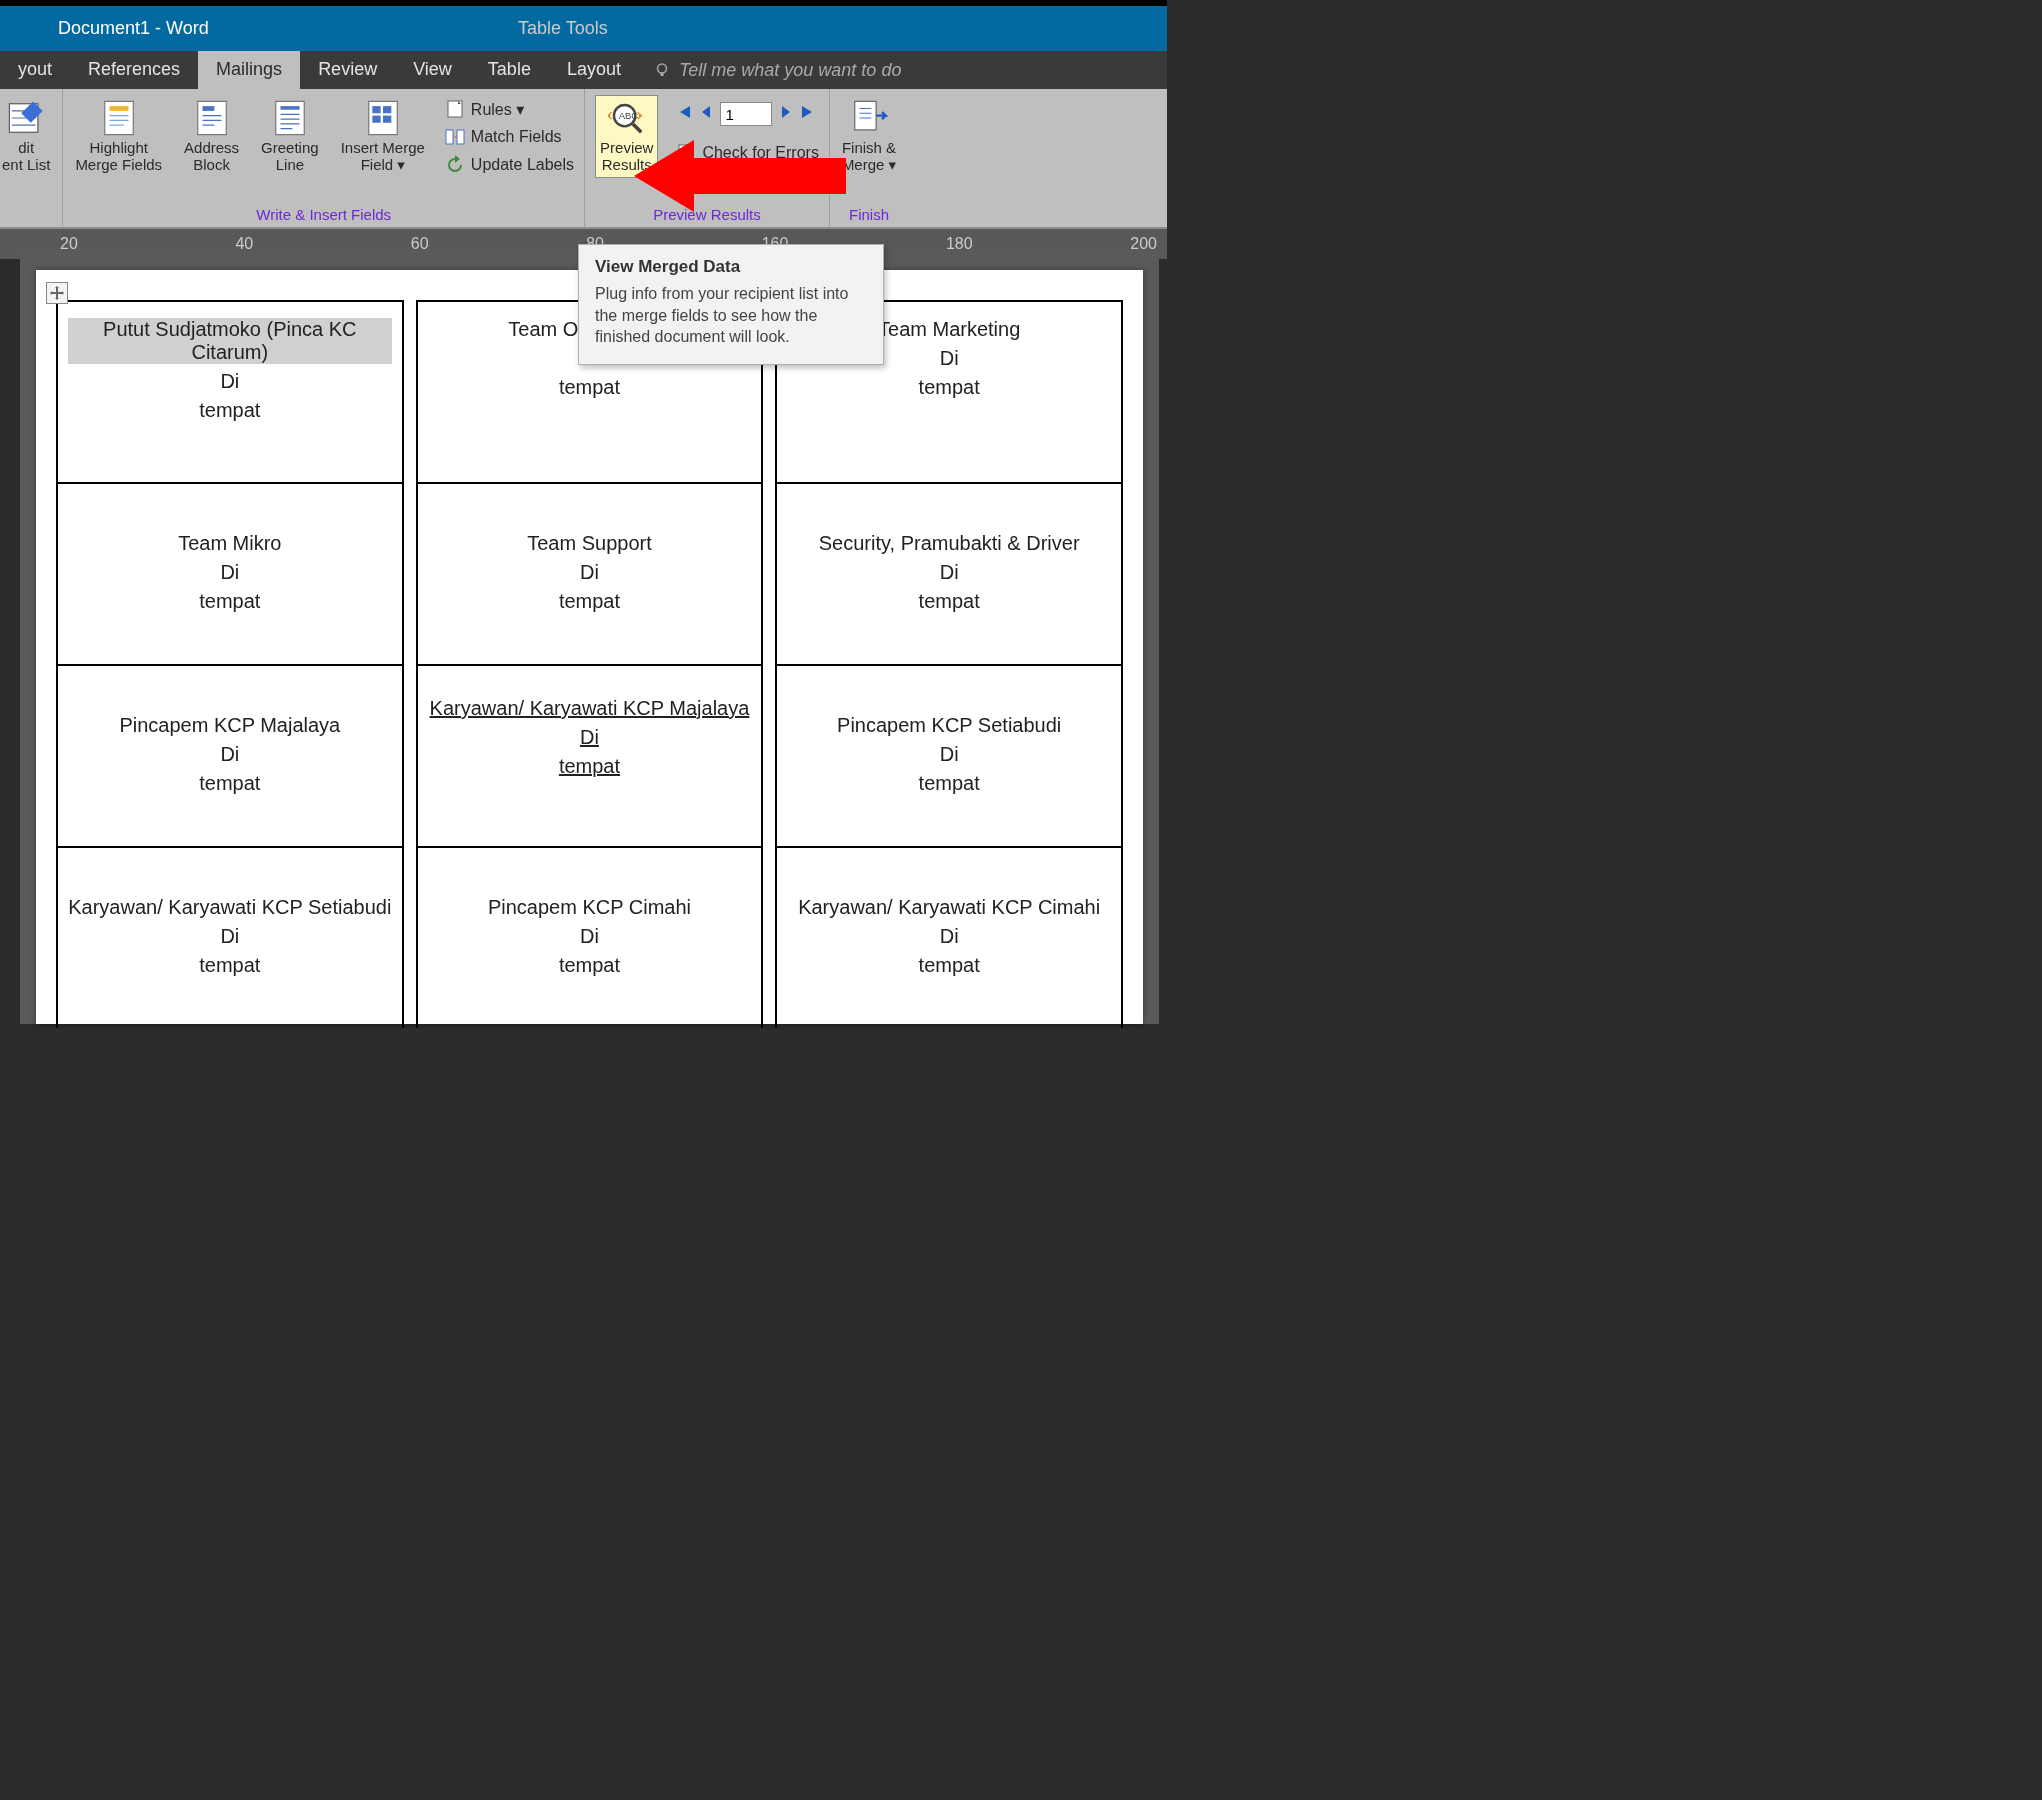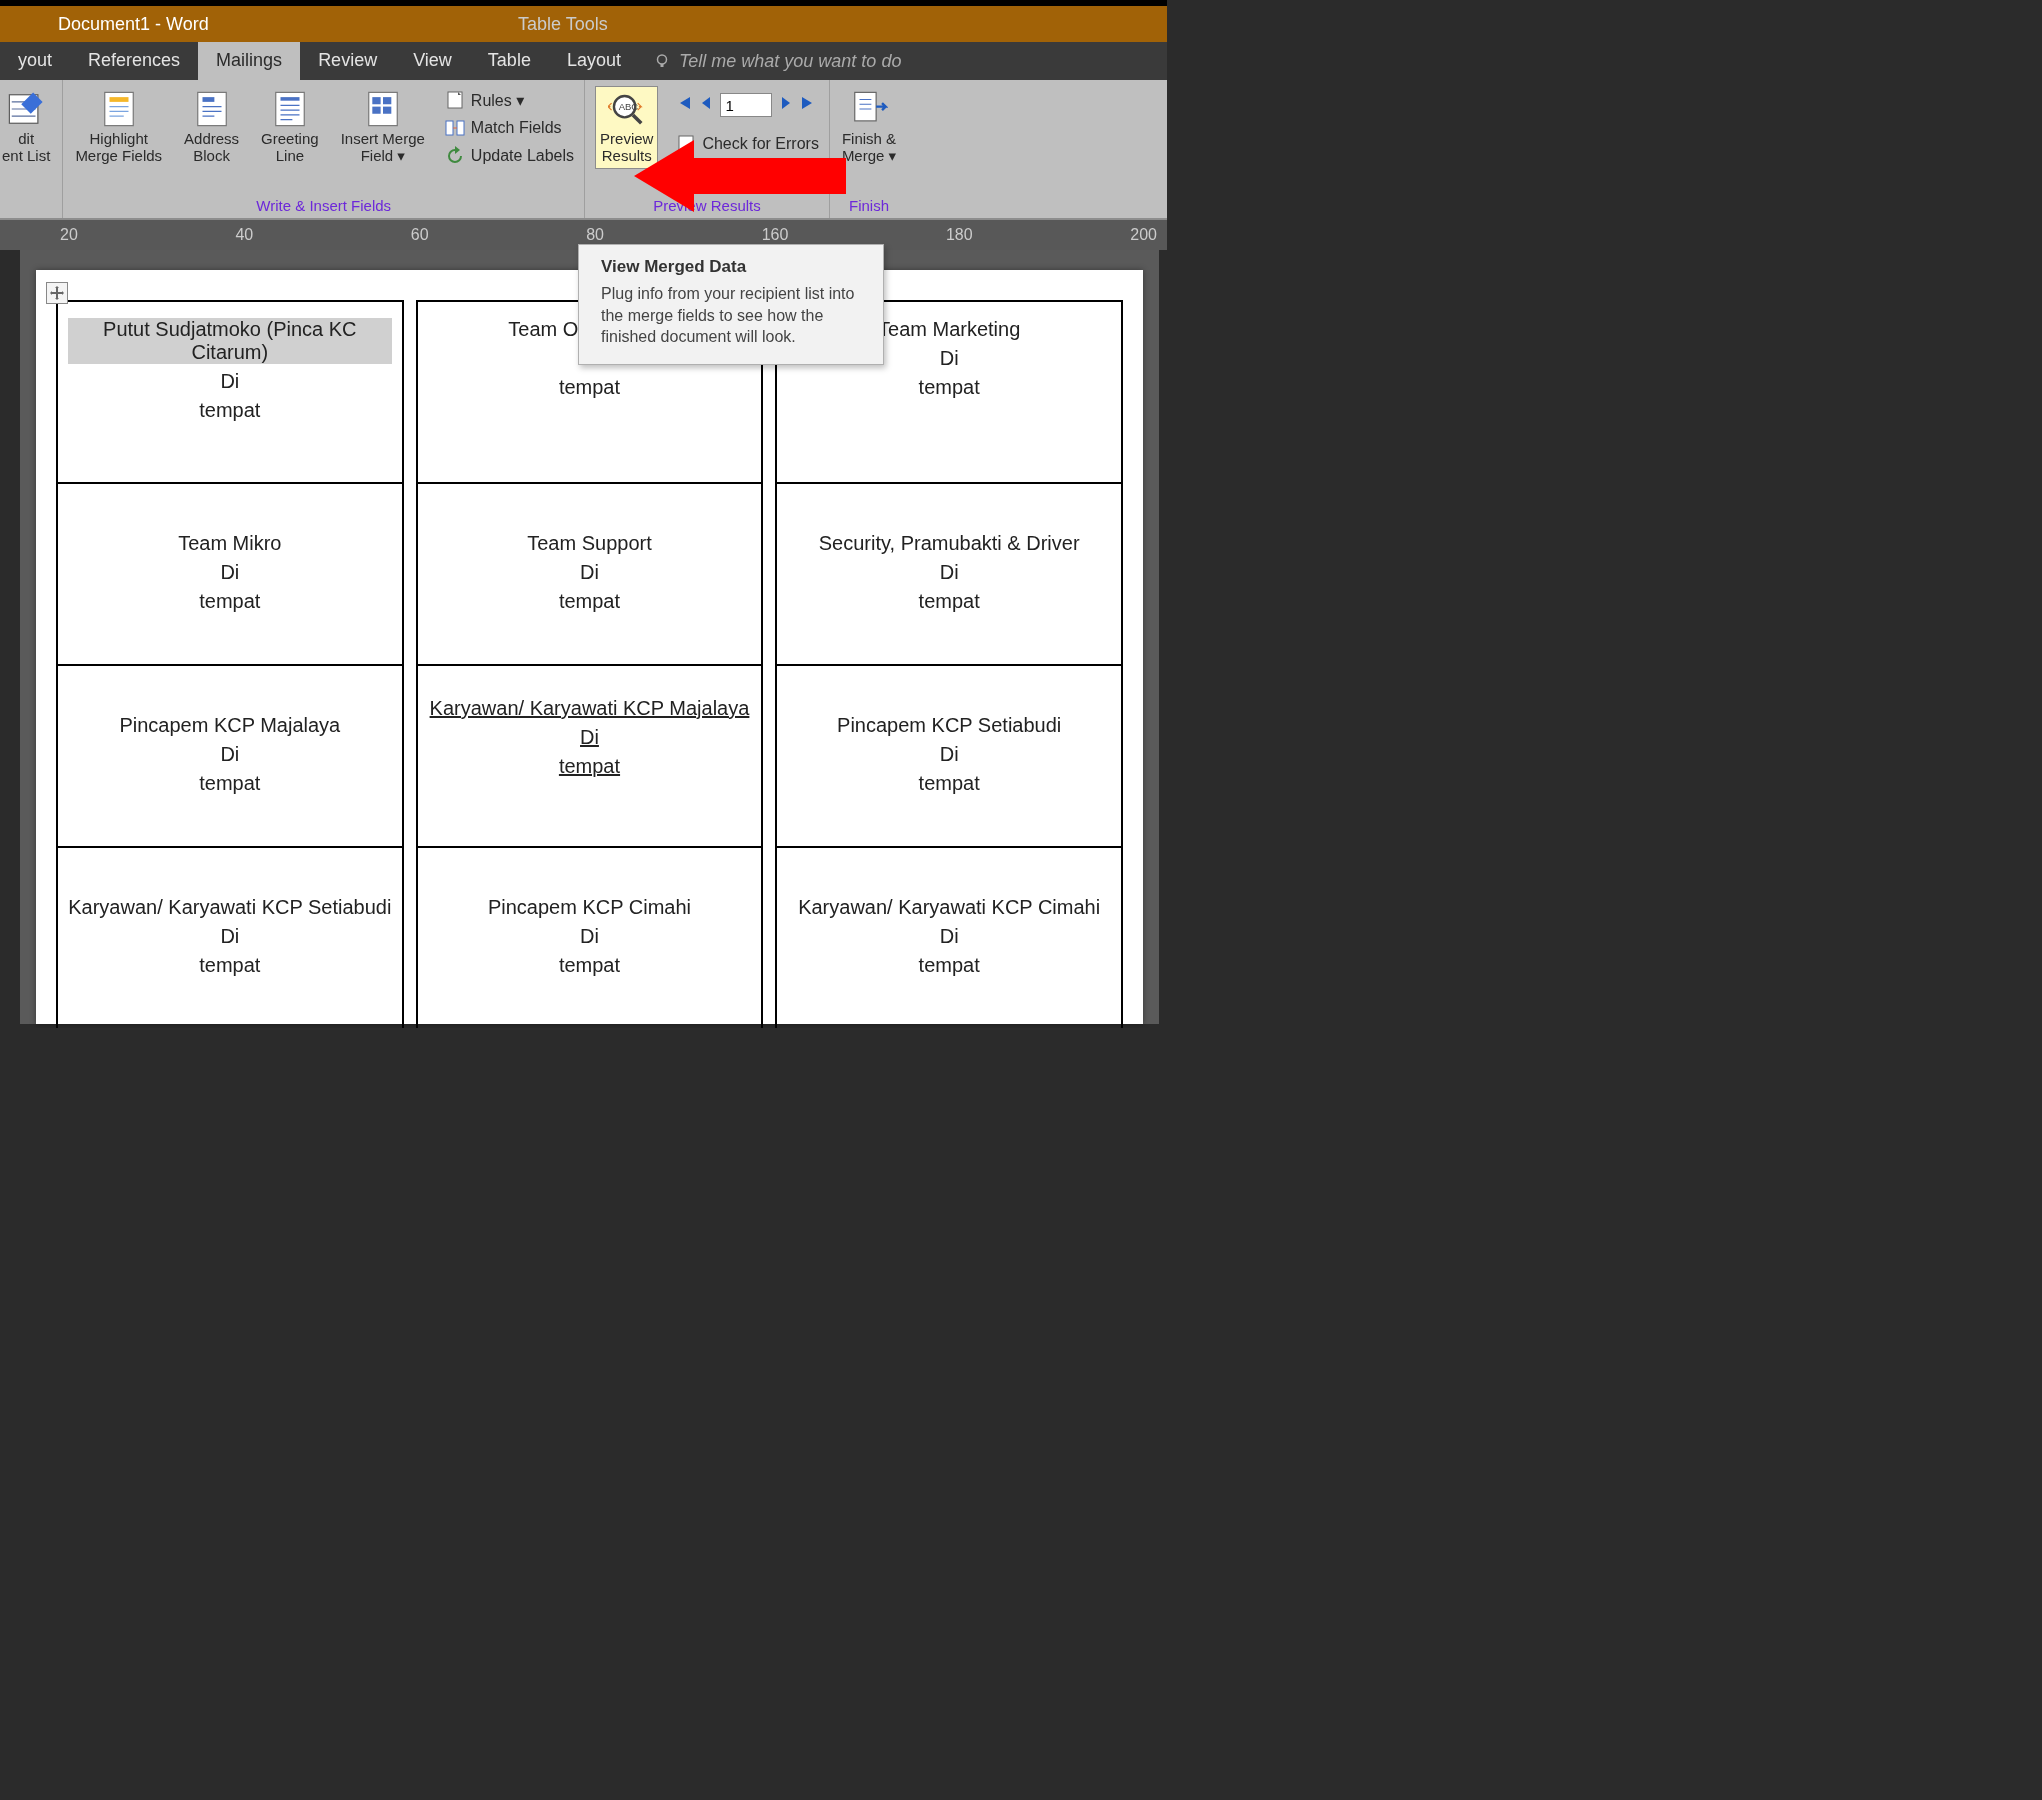--- a/index.html
+++ b/index.html
@@ -1,20 +1,20 @@
 <!DOCTYPE html>
 <html><head>
 <meta charset="utf-8">
 <style>
   * { box-sizing: border-box; margin: 0; padding: 0; }
   body { font-family: "Segoe UI", Arial, sans-serif; background:#2b2b2b; width:1167px; height:1028px; overflow:hidden; position:relative; }
   
   .taskbar { height:6px; background:#000; }
   
-  .titlebar { height:36px; background:#a16207; color:#fff; display:flex; align-items:center; font-size:18px; padding-left:58px; }
+  .titlebar { height:45px; background:#0369a1; color:#fff; display:flex; align-items:center; font-size:18px; padding-left:58px; }
   .titlebar .ctx { position:absolute; left:518px; color:#cbcbcb; }
   
   .tabs { height:38px; background:#3a3a3a; display:flex; align-items:stretch; color:#e4e4e4; font-size:18px; }
   .tab { padding:8px 18px 0 18px; cursor:pointer; }
   .tab.active { background:#bfbfbf; color:#2b2b2b; }
   .tellme { display:flex; align-items:center; padding:0 14px; color:#aaa; gap:8px;font-style:italic;}
   .bulb { width:18px; height:18px; display:inline-block;}
   
   .ribbon { height:140px; background:#bfbfbf; display:flex; align-items:flex-start; border-bottom:2px solid #8d8d8d; }
   .group { height:100%; border-right:1px solid #9f9f9f; display:flex; flex-direction:column; align-items:center; padding:6px 10px 0 10px; }
@@ -37,21 +37,21 @@
   .docwrap { position:absolute; top:250px; left:20px; right:8px; bottom:4px; background:#5a5a5a; }
   .page { position:absolute; top:20px; left:16px; right:16px; bottom:0; background:#fff; box-shadow:0 0 6px rgba(0,0,0,.4); padding:30px 20px;}
   table.labels { border-collapse:collapse; width:100%; table-layout:fixed;}
   table.labels td.cell { border:2px solid #000; height:182px; vertical-align:top; text-align:center; padding:16px 10px; font-size:20px; color:#222;}
   table.labels td.gap { width:14px; border:none;}
   .cell .title { font-size:20px; margin-bottom:6px;}
   .cell .line { font-size:20px; margin-top:6px;}
   .sel { background:#d0d0d0; display:inline-block; padding:0 2px;}
   .movehandle { position:absolute; top:12px; left:10px; width:22px; height:22px; border:1px solid #888; background:#f4f4f4; display:flex; align-items:center; justify-content:center;}
   
-  .tooltip { position:absolute; top:244px; left:578px; width:306px; background:#f2f2f2; border:1px solid #b0b0b0; box-shadow:2px 3px 6px rgba(0,0,0,.25); padding:12px 14px 16px 22px; z-index:50;}
+  .tooltip { position:absolute; top:244px; left:578px; width:306px; background:#f2f2f2; border:1px solid #b0b0b0; box-shadow:2px 3px 6px rgba(0,0,0,.25); padding:12px 14px 16px 16px; z-index:50;}
   .tooltip h4 { font-size:17px; font-weight:700; color:#333; margin-bottom:6px;}
   .tooltip p { font-size:16px; color:#444; line-height:1.35;}
   
   .redarrow { position:absolute; top:136px; left:634px; z-index:40;}
 </style>
 </head>
 <body>
 
 <div class="taskbar"></div>
 

